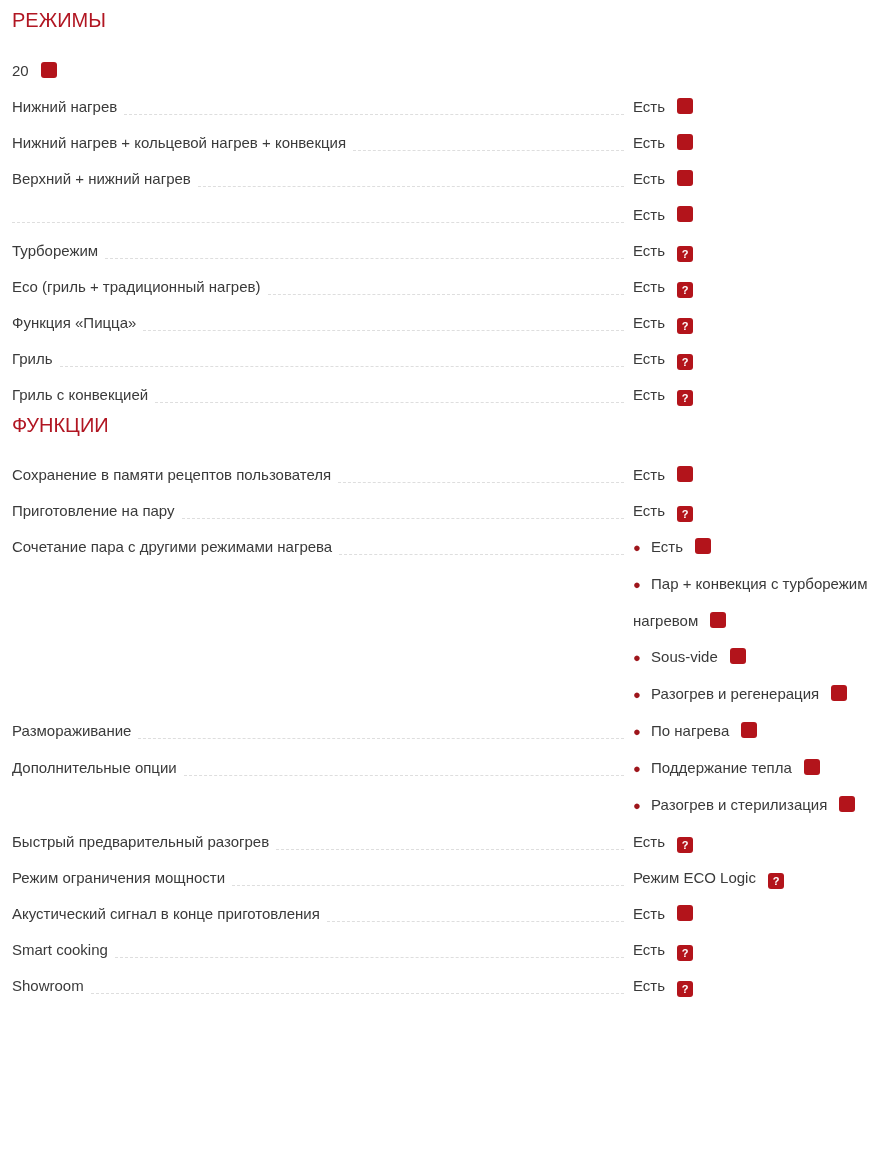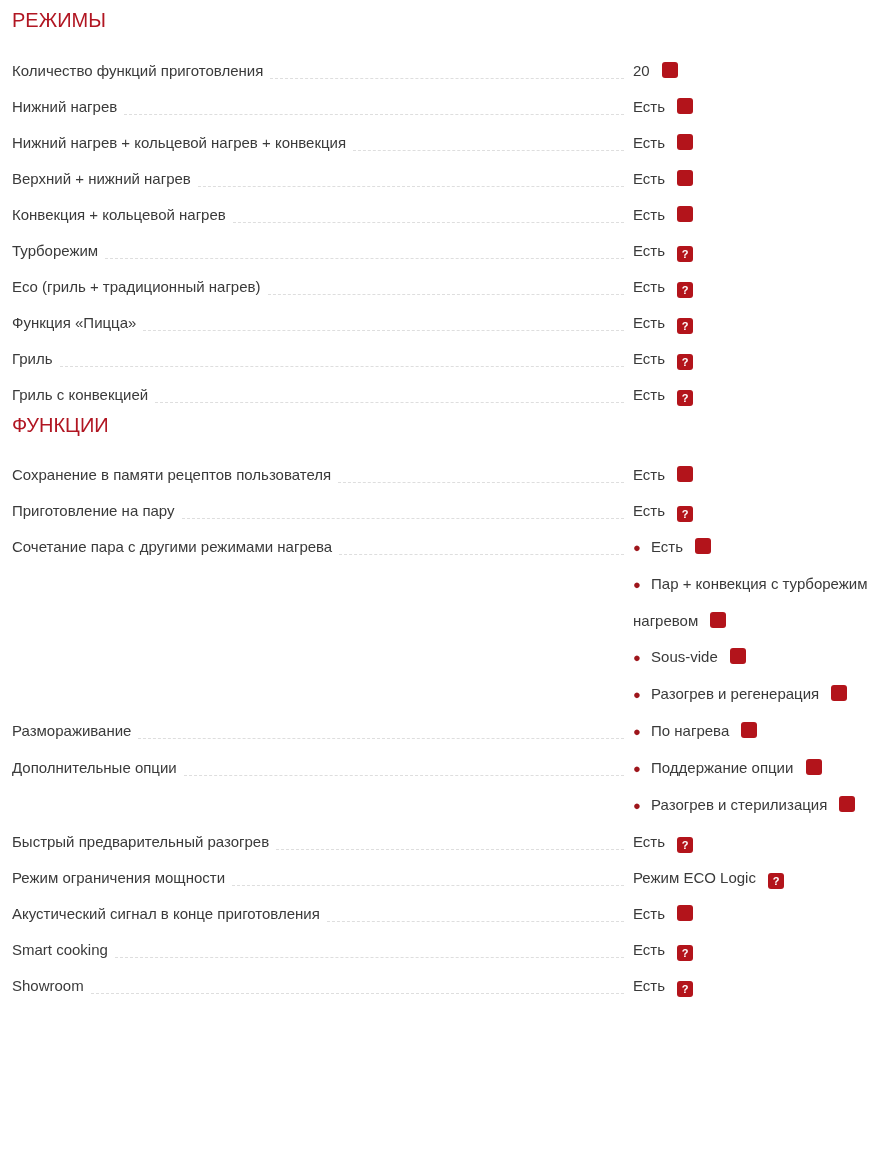--- a/index.html
+++ b/index.html
@@ -80,24 +80,20 @@
   }
 </style>
 </head>
 <body>
 
 <div class="page" id="sections-container">
     <section class="section">
     <h2 class="section-title">РЕЖИМЫ</h2>
     <div class="rows">
         <div class="row">
-    <div class="label-cell">
-      <span class="label">Количество функций приготовления</span>
-      <span class="leader"></span>
-    </div>
     <div class="value-cell">
             <div class="value-line">
     
     <span class="value-text">20</span>
     <span class="help" role="button" hidden=""></span>
   </div>
           </div>
   </div>
         <div class="row">
     <div class="label-cell">
@@ -133,21 +129,20 @@
     <div class="value-cell">
             <div class="value-line">
     
     <span class="value-text">Есть</span>
     <span class="help" role="button" hidden=""></span>
   </div>
           </div>
   </div>
         <div class="row">
     <div class="label-cell">
-      <span class="label">Конвекция + кольцевой нагрев</span>
       <span class="leader"></span>
     </div>
     <div class="value-cell">
             <div class="value-line">
     
     <span class="value-text">Есть</span>
     <span class="help" role="button" hidden=""></span>
   </div>
           </div>
   </div>
@@ -289,21 +284,21 @@
           </div>
   </div>
         <div class="row">
     <div class="label-cell">
       <span class="label">Дополнительные опции</span>
       <span class="leader"></span>
     </div>
     <div class="value-cell">
             <div class="value-line">
     <span class="bullet">●</span>
-    <span class="value-text">Поддержание опции</span>
+    <span class="value-text">Поддержание тепла</span>
     <span class="help" role="button" hidden=""></span>
   </div>
             <div class="value-line">
     <span class="bullet">●</span>
     <span class="value-text">Разогрев и стерилизация</span>
     <span class="help" role="button" hidden=""></span>
   </div>
           </div>
   </div>
         <div class="row">

